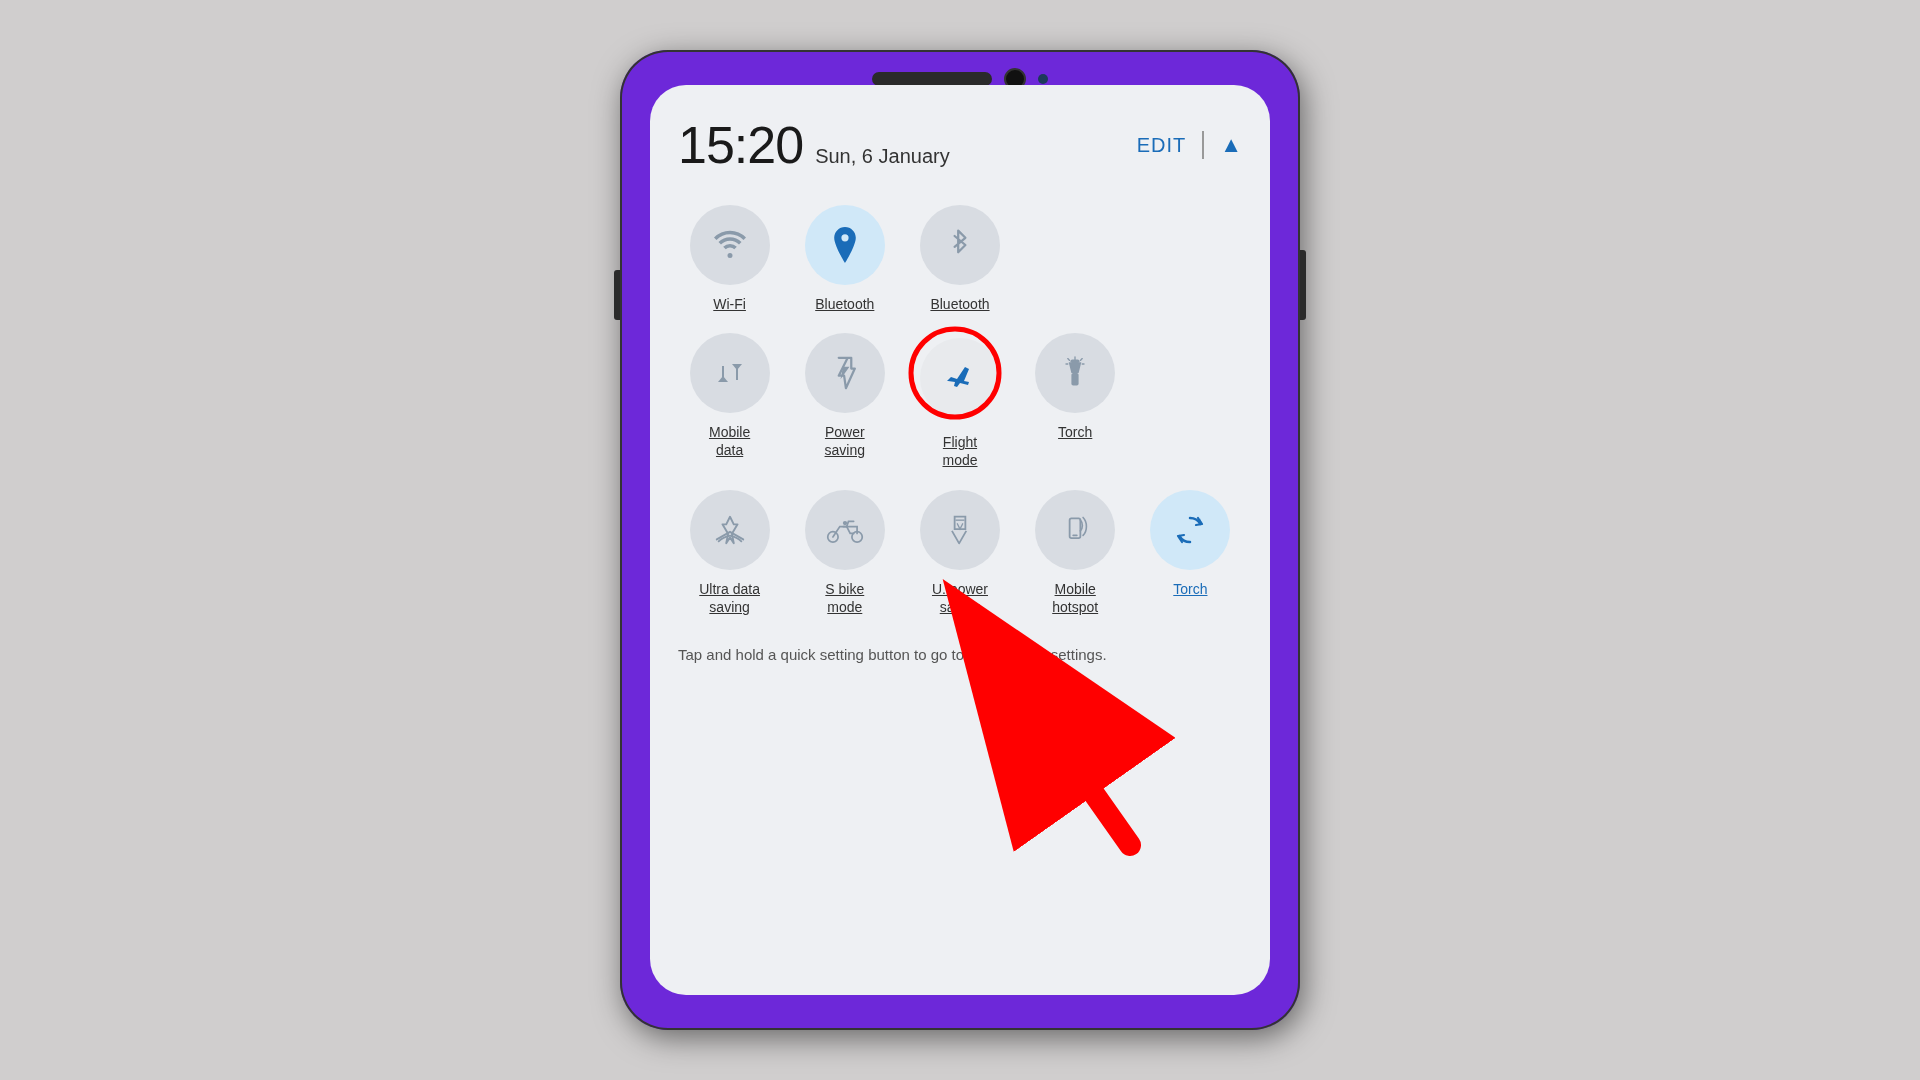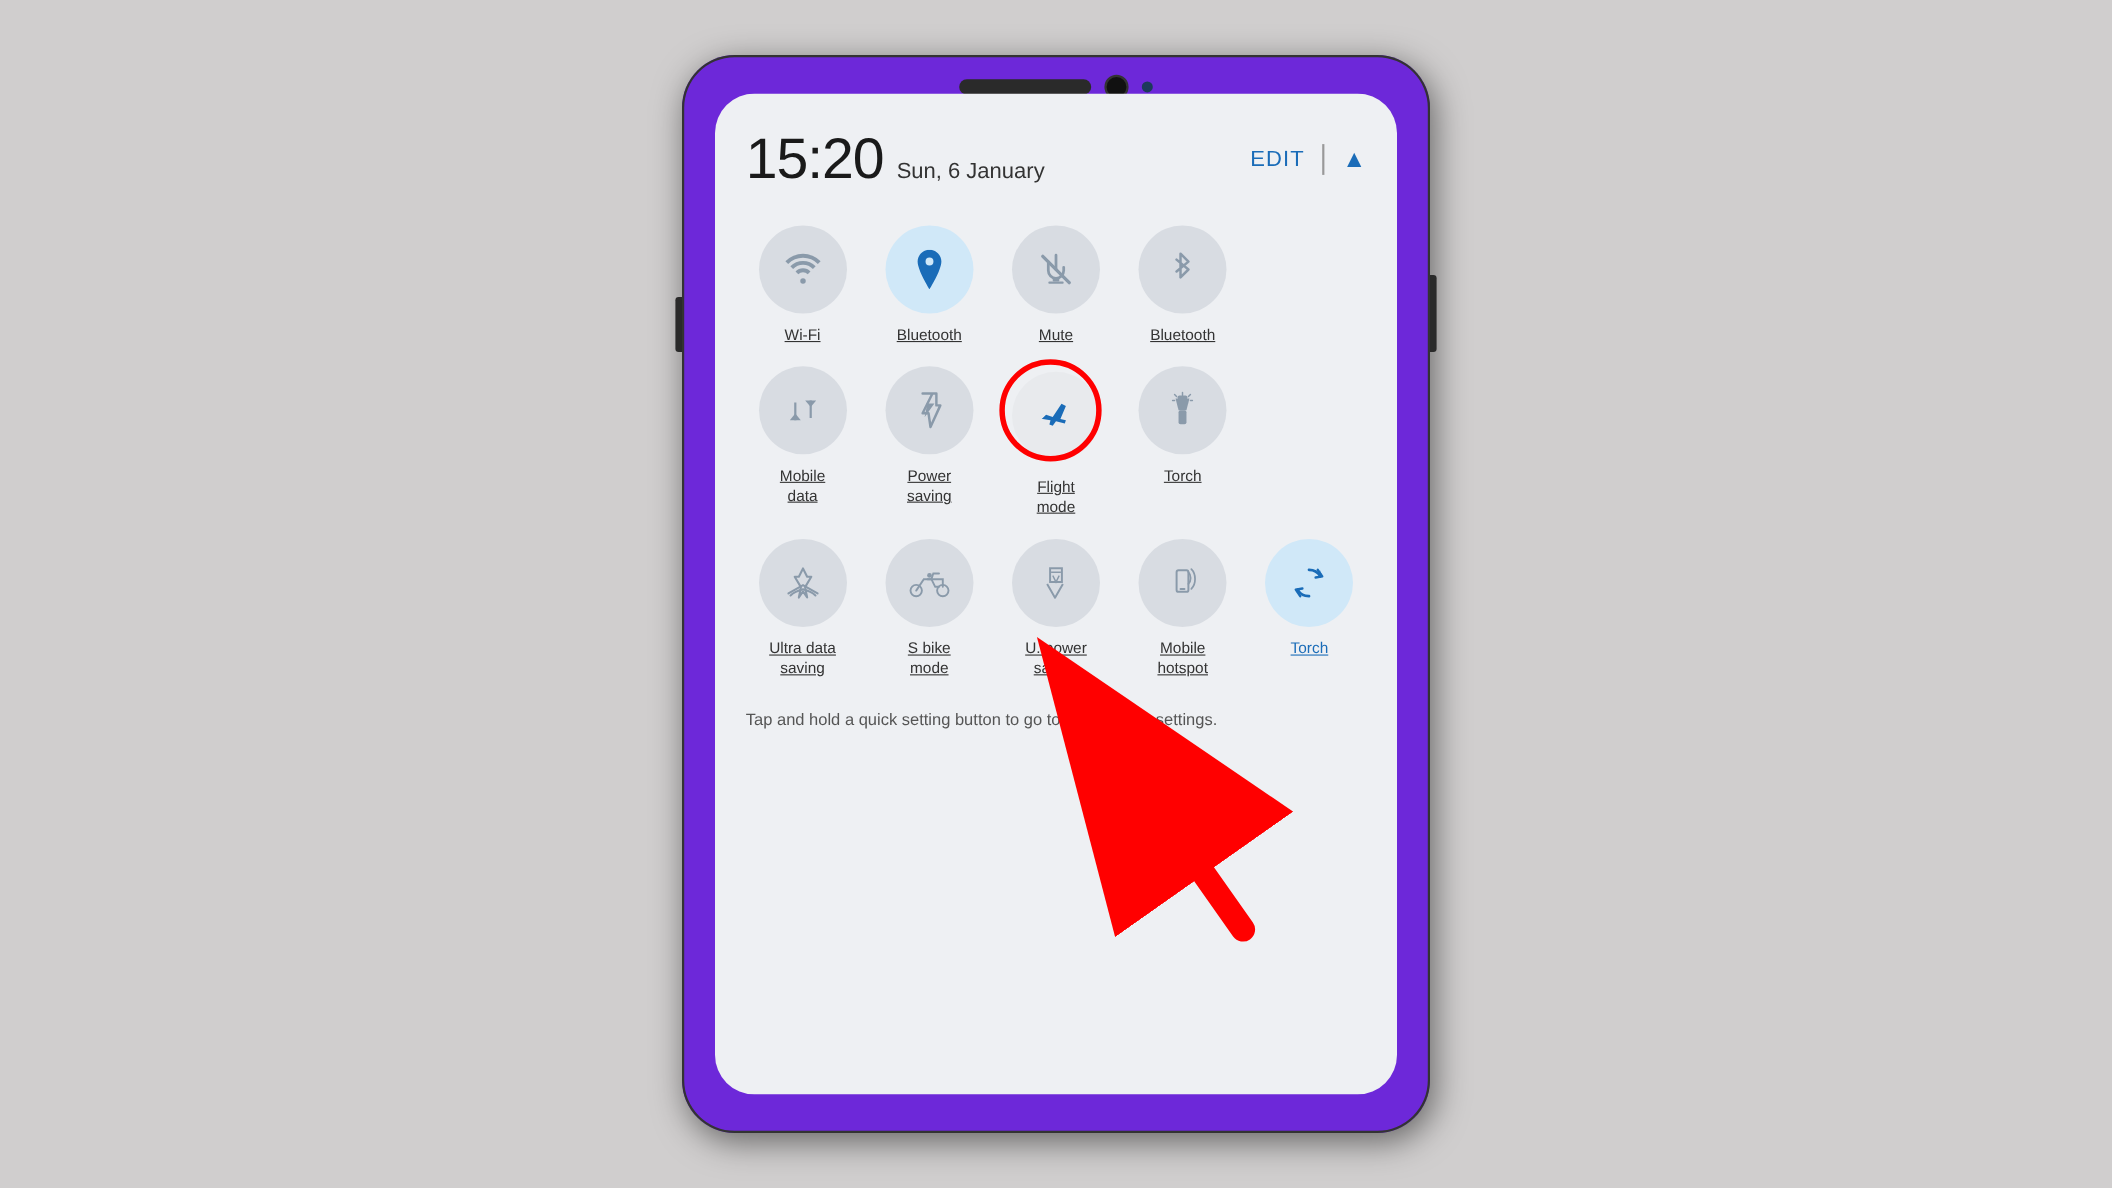--- a/index.html
+++ b/index.html
@@ -247,31 +247,20 @@
 
         <div class="tile">
           <div class="tile-circle active">
             <svg width="32" height="36" viewBox="0 0 32 40" fill="none">
               <path d="M16 0C9.4 0 4 5.4 4 12c0 9 12 28 12 28s12-19 12-28C28 5.4 22.6 0 16 0zm0 16a4 4 0 1 1 0-8 4 4 0 0 1 0 8z" fill="#1a6cb8"></path>
             </svg>
           </div>
           <span class="tile-label">Bluetooth</span>
         </div>
 
-        <div class="tile">
-          <div class="tile-circle">
-            <svg width="34" height="34" viewBox="0 0 34 34" fill="none">
-              <path d="M5 5L29 29" stroke="#8a9aaa" stroke-width="3" stroke-linecap="round"></path>
-              <path d="M17 4L17 17M10 10v8c0 3.9 3.1 7 7 7s7-3.1 7-7v-3" stroke="#8a9aaa" stroke-width="2.5" fill="none" stroke-linecap="round"></path>
-              <rect x="14" y="24" width="6" height="4" rx="1" fill="#8a9aaa"></rect>
-              <rect x="10" y="28" width="14" height="2" rx="1" fill="#8a9aaa"></rect>
-            </svg>
-          </div>
-          <span class="tile-label">Mute</span>
-        </div>
 
 
         <div class="tile">
           <div class="tile-circle">
             <svg width="28" height="36" viewBox="0 0 28 40" fill="none">
               <path d="M8 10l12 10-8 8V4l8 8-12 10" stroke="#8a9aaa" stroke-width="2.5" fill="none" stroke-linecap="round" stroke-linejoin="round"></path>
             </svg>
           </div>
           <span class="tile-label">Bluetooth</span>
         </div>

